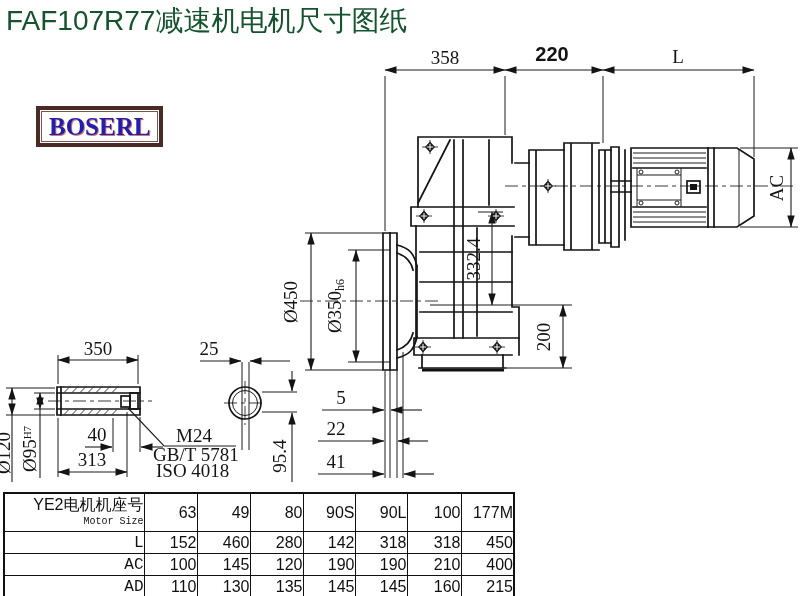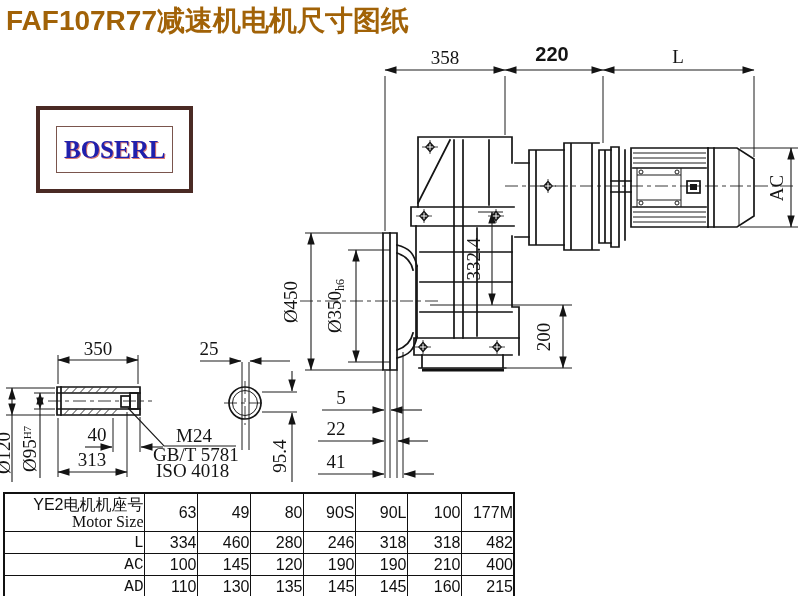--- a/index.html
+++ b/index.html
@@ -4,29 +4,29 @@
 <style>
   html,body{margin:0;padding:0}
   body{
     width:800px;height:596px;position:relative;overflow:hidden;
     background:#ffffff;
     font-family:"Liberation Sans","DejaVu Sans",sans-serif;
     color:#111;
   }
   .page-title{
     position:absolute;top:2px;left:6px;
-    font-size:28px;font-weight:bold;letter-spacing:0;color:#a16207;
+    font-size:28px;font-weight:normal;letter-spacing:0;color:#14532d;
     white-space:nowrap;
   }
   .logo{
     position:absolute;left:36px;top:106px;
     border:4px solid #4a2a24;background:#fff;
   }
   .logo-inner{
-    border:1px solid #7a554d;margin:16px;padding:8px 7px;
+    border:1px solid #7a554d;margin:1px;padding:0 7px;
     font-family:"Liberation Serif","DejaVu Serif",serif;
     font-weight:bold;font-size:25px;line-height:29px;color:#2020ad;
     text-shadow:1px 1px 0 rgba(195,45,35,.65);
     white-space:nowrap;
   }
   svg.drawing{position:absolute;left:0;top:0}
   svg text{fill:#141414;font-family:"Liberation Serif","DejaVu Serif",serif;font-size:19px}
   svg text.bold-sans{font-family:"Liberation Sans","DejaVu Sans",sans-serif;font-weight:bold;font-size:20px}
   .outline{stroke:#151515;stroke-width:1.7;fill:none;stroke-linecap:square}
   .outline-thick{stroke:#111;stroke-width:3.2;fill:none}
@@ -38,21 +38,21 @@
     position:absolute;left:3px;top:492px;
     border-collapse:collapse;table-layout:fixed;
     border:2px solid #111;
   }
   .dim-table td{
     border:1px solid #111;text-align:right;vertical-align:middle;
     padding:0;font-size:16px;height:21px;color:#101010;
   }
   .dim-table tr.hdr td{height:37px}
   .hdr-cn{font-size:16px;line-height:18px}
-  .hdr-en{font-family:Liberation Serif, serif;font-size:16px;line-height:16px}
+  .hdr-en{font-family:Liberation Mono, monospace;font-size:10px;line-height:16px}
   .row-label{font-family:"Liberation Mono","DejaVu Sans Mono",monospace;font-size:15px}
 </style>
 </head>
 <body>
 
 <div class="page-title">FAF107R77减速机电机尺寸图纸</div>
 
 <div class="logo">
   <div class="logo-inner">BOSERL</div>
 </div>
@@ -244,27 +244,27 @@
       <td>63</td>
       <td>49</td>
       <td>80</td>
       <td>90S</td>
       <td>90L</td>
       <td>100</td>
       <td>177M</td>
     </tr>
     <tr>
       <td class="row-label">L</td>
-      <td>334</td>
+      <td>152</td>
       <td>460</td>
       <td>280</td>
-      <td>246</td>
+      <td>142</td>
       <td>318</td>
       <td>318</td>
-      <td>482</td>
+      <td>450</td>
     </tr>
     <tr>
       <td class="row-label">AC</td>
       <td>100</td>
       <td>145</td>
       <td>120</td>
       <td>190</td>
       <td>190</td>
       <td>210</td>
       <td>400</td>

